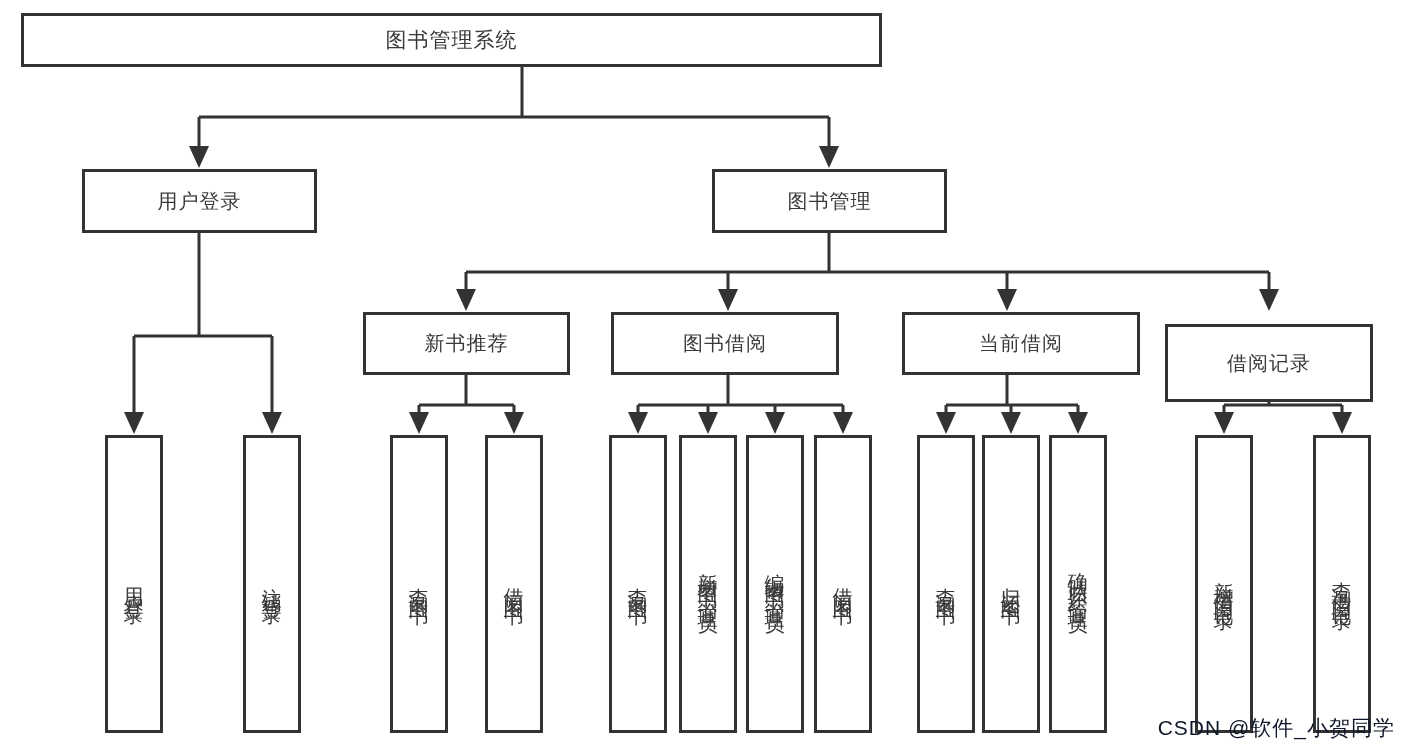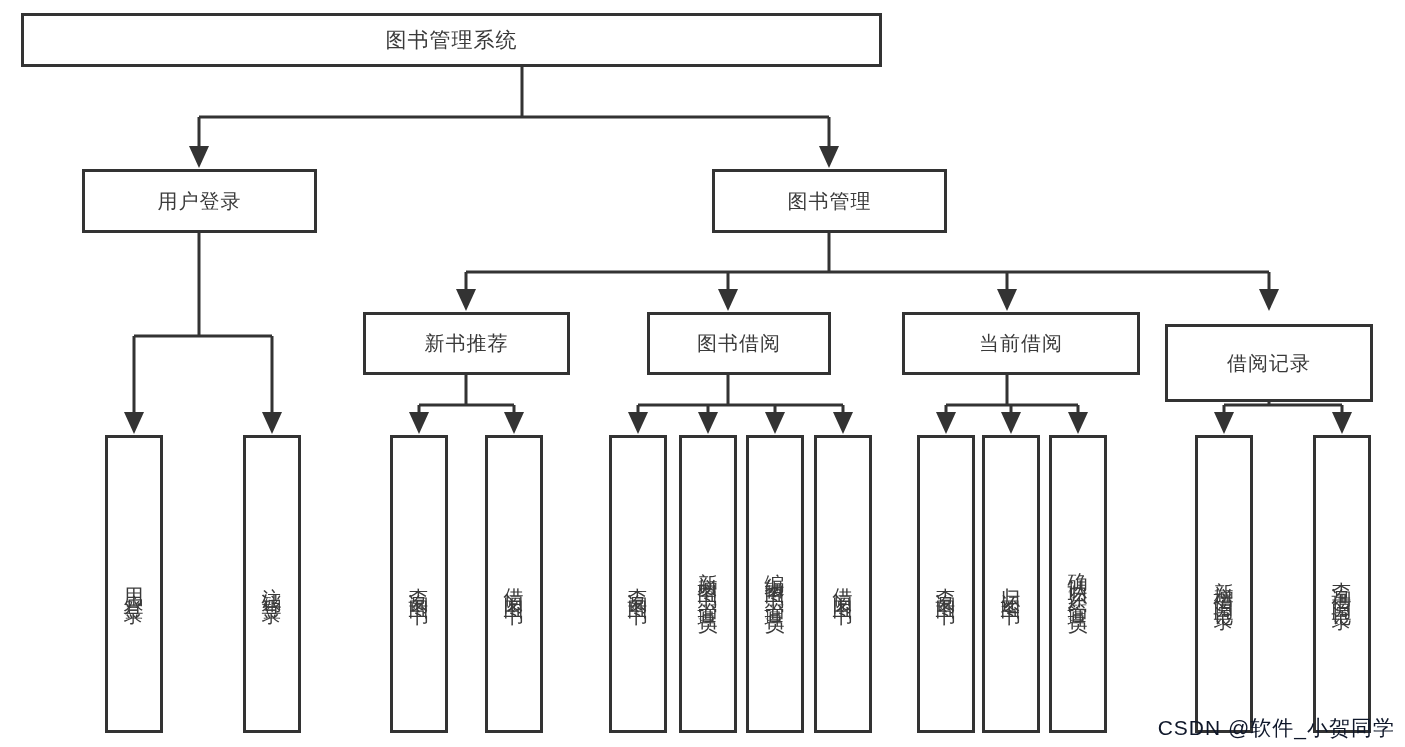--- a/index.html
+++ b/index.html
@@ -91,21 +91,21 @@
         <path d="M1332,412 h20 l-10,22 z"></path>
     </g>
   </svg>
 
   <div class="box hbox root" style="left:21px;top:13px;width:861px;height:54px">图书管理系统</div>
 
   <div class="box hbox" style="left:82px;top:169px;width:235px;height:64px">用户登录</div>
   <div class="box hbox" style="left:712px;top:169px;width:235px;height:64px">图书管理</div>
 
   <div class="box hbox" style="left:363px;top:312px;width:207px;height:63px">新书推荐</div>
-  <div class="box hbox" style="left:647px;top:312px;width:184px;height:63px">图书借阅</div>
+  <div class="box hbox" style="left:611px;top:312px;width:228px;height:63px">图书借阅</div>
   <div class="box hbox" style="left:902px;top:312px;width:238px;height:63px">当前借阅</div>
   <div class="box hbox" style="left:1165px;top:324px;width:208px;height:78px">借阅记录</div>
 
   <div class="box vbox" style="left:105px;top:435px;width:58px;height:298px">用户登录</div>
   <div class="box vbox" style="left:243px;top:435px;width:58px;height:298px">注销登录</div>
 
   <div class="box vbox" style="left:390px;top:435px;width:58px;height:298px">查询图书</div>
   <div class="box vbox" style="left:485px;top:435px;width:58px;height:298px">借阅图书</div>
 
   <div class="box vbox" style="left:609px;top:435px;width:58px;height:298px">查询图书</div>

